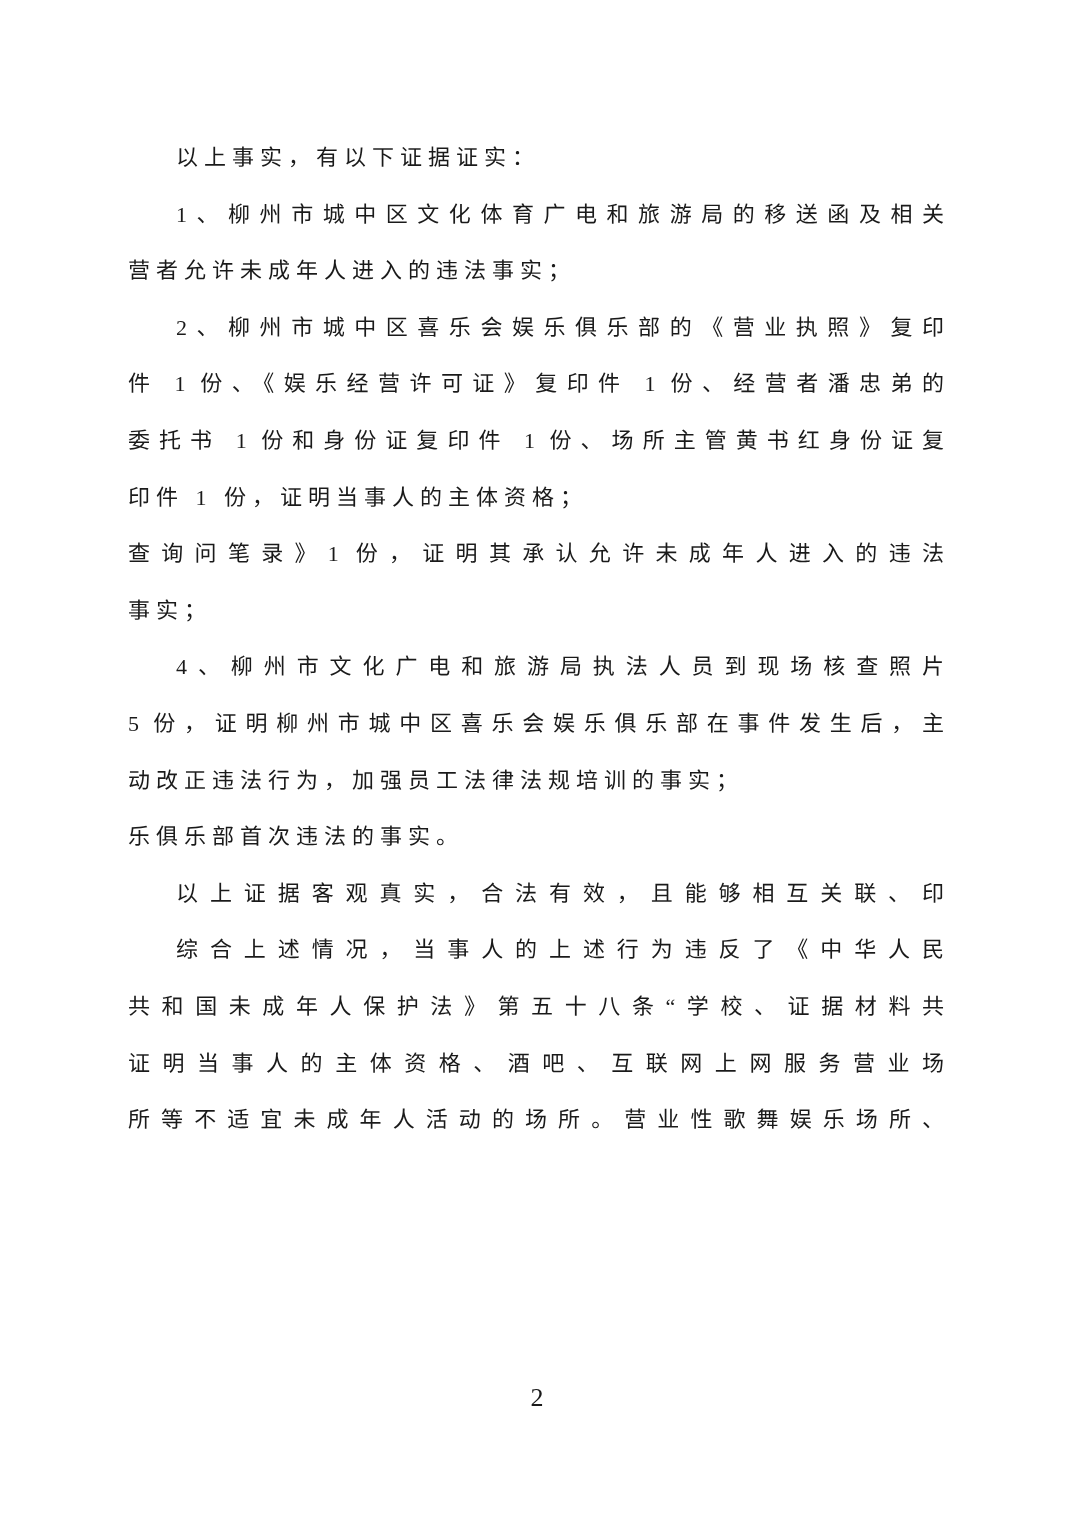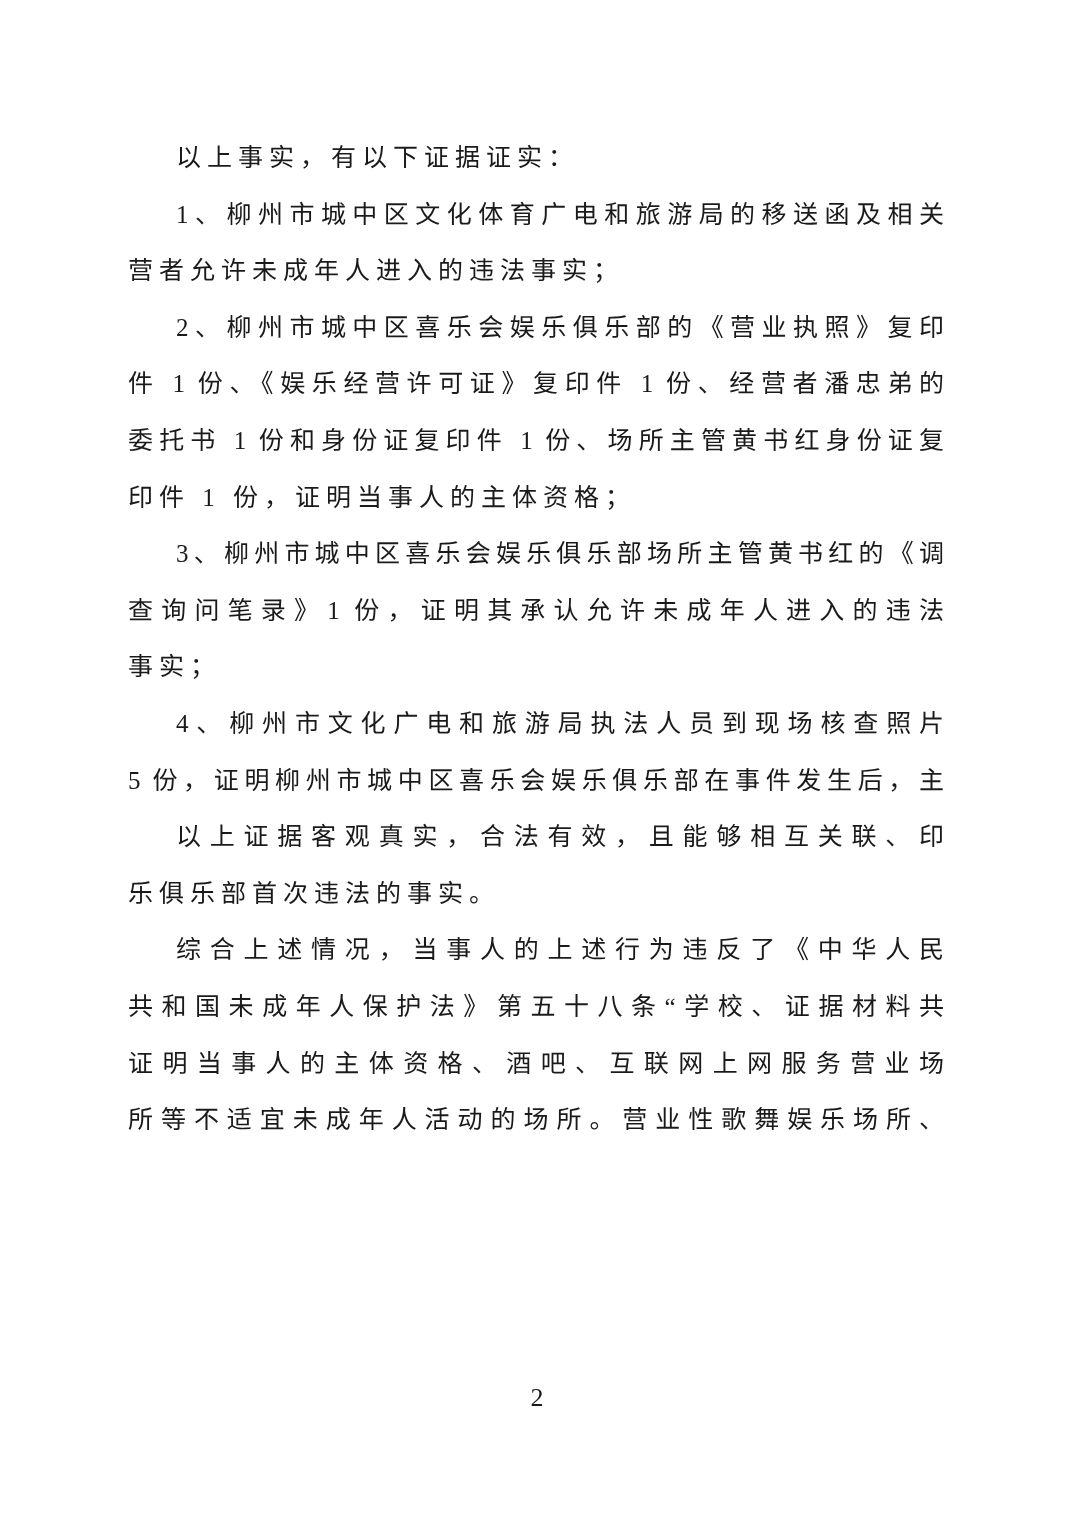--- a/index.html
+++ b/index.html
@@ -23,21 +23,21 @@
   .doc-body{
     position:absolute;
     left:128px;
     top:130px;
     width:816px;
   }
   .line{
     display:block;
     height:56.6px;
     line-height:56.6px;
-    font-size:25px;
+    font-size:22px;
     overflow:hidden;
     white-space:nowrap;
     letter-spacing:6px;
     text-align:left;
   }
   .line.stretch{
     white-space:normal;
     letter-spacing:0;
     text-align:justify;
   }
@@ -69,27 +69,27 @@
 <div class="page">
   <main class="doc-body" id="doc-body">
 
   <div class="line indent">以上事实，有以下证据证实：</div>
       <div class="line indent stretch">1、柳州市城中区文化体育广电和旅游局的移送函及相关</div>
       <div class="line">营者允许未成年人进入的违法事实；</div>
       <div class="line indent stretch">2、柳州市城中区喜乐会娱乐俱乐部的《营业执照》复印</div>
       <div class="line stretch">件 1 份、《娱乐经营许可证》复印件 1 份、经营者潘忠弟的</div>
       <div class="line stretch">委托书 1 份和身份证复印件 1 份、场所主管黄书红身份证复</div>
       <div class="line">印件 1 份，证明当事人的主体资格；</div>
-      <div class="line indent stretch">3、柳州市城中区喜乐会娱乐俱乐部场所主管黄书红的《调</div>
       <div class="line stretch">查询问笔录》1 份，证明其承认允许未成年人进入的违法</div>
       <div class="line">事实；</div>
       <div class="line indent stretch">4、柳州市文化广电和旅游局执法人员到现场核查照片</div>
       <div class="line stretch">5 份，证明柳州市城中区喜乐会娱乐俱乐部在事件发生后，主</div>
+      <div class="line">动改正违法行为，加强员工法律法规培训的事实；</div>
+      <div class="line">乐俱乐部首次违法的事实。</div>
       <div class="line indent stretch">以上证据客观真实，合法有效，且能够相互关联、印</div>
-      <div class="line">乐俱乐部首次违法的事实。</div>
       <div class="line indent stretch">综合上述情况，当事人的上述行为违反了《中华人民</div>
       <div class="line stretch">共和国未成年人保护法》第五十八条“学校、证据材料共</div>
       <div class="line stretch">证明当事人的主体资格、酒吧、互联网上网服务营业场</div>
       <div class="line stretch">所等不适宜未成年人活动的场所。营业性歌舞娱乐场所、</div>
     </main>
   <footer class="page-footer">
     <span class="page-number">2</span>
   </footer>
 </div>
 

